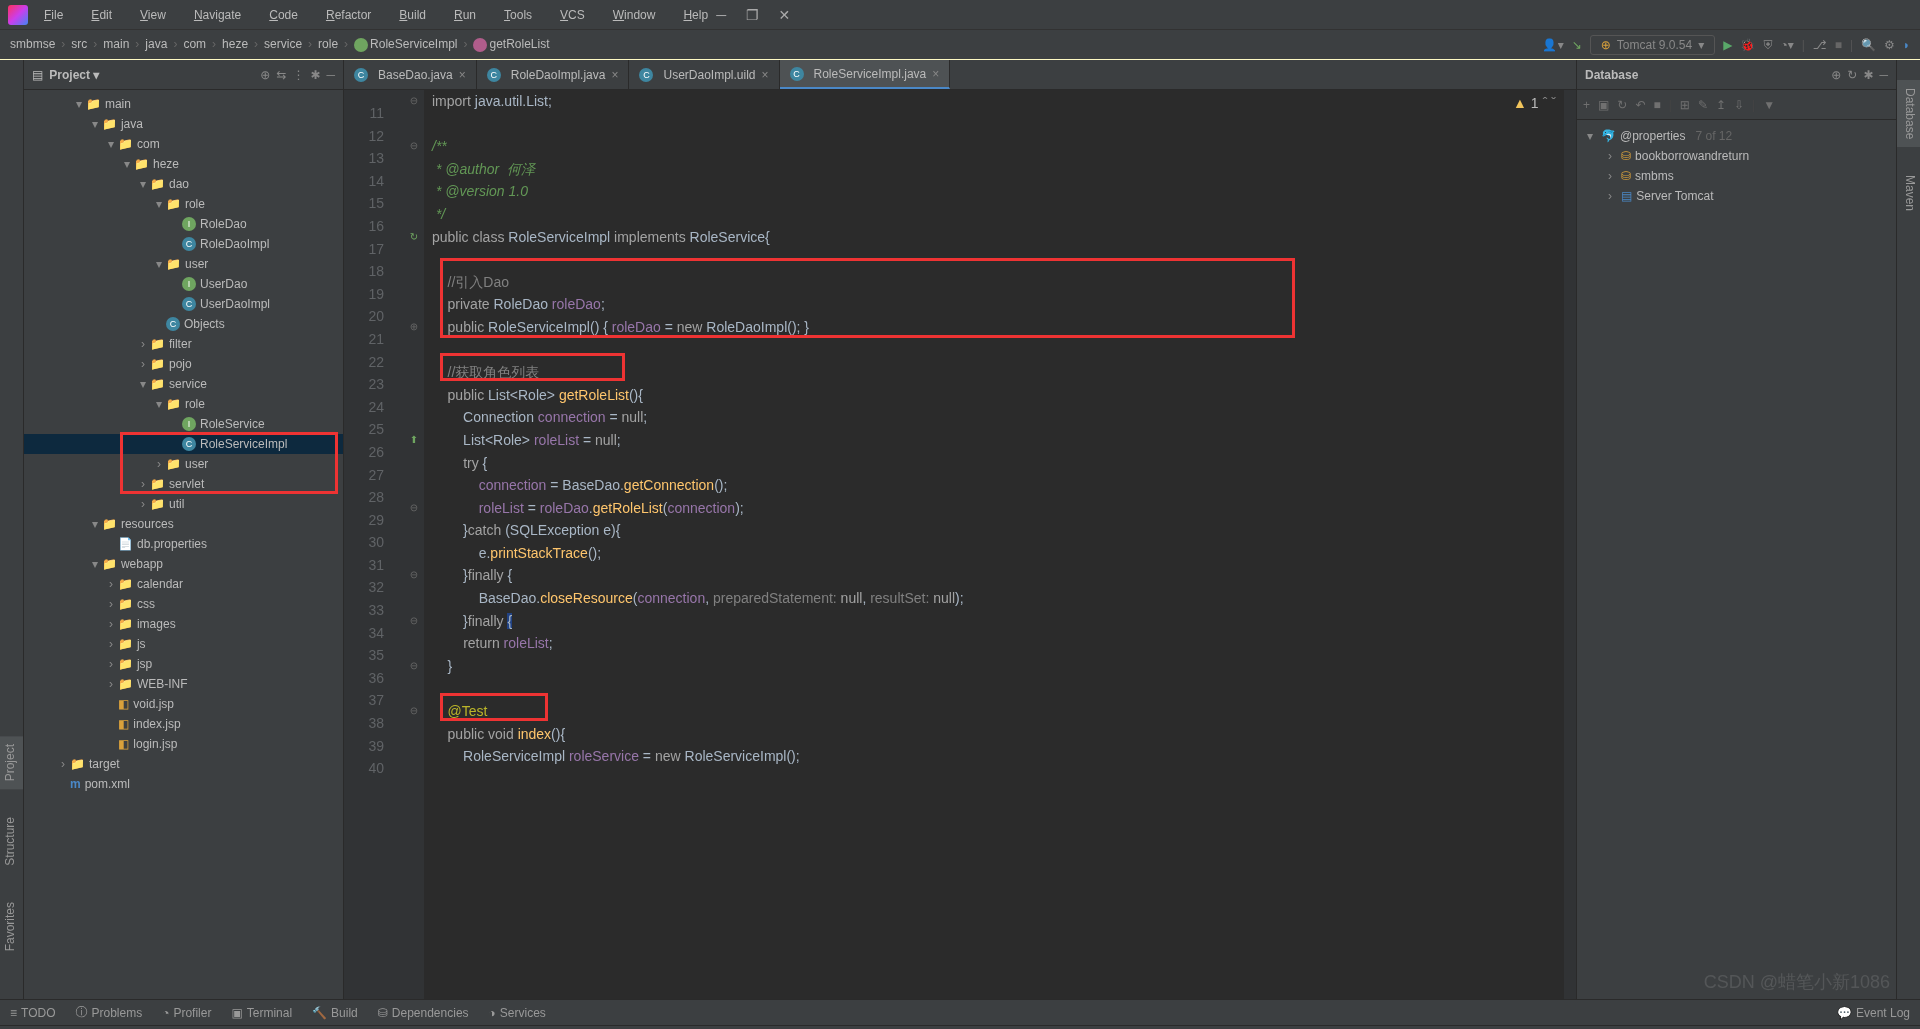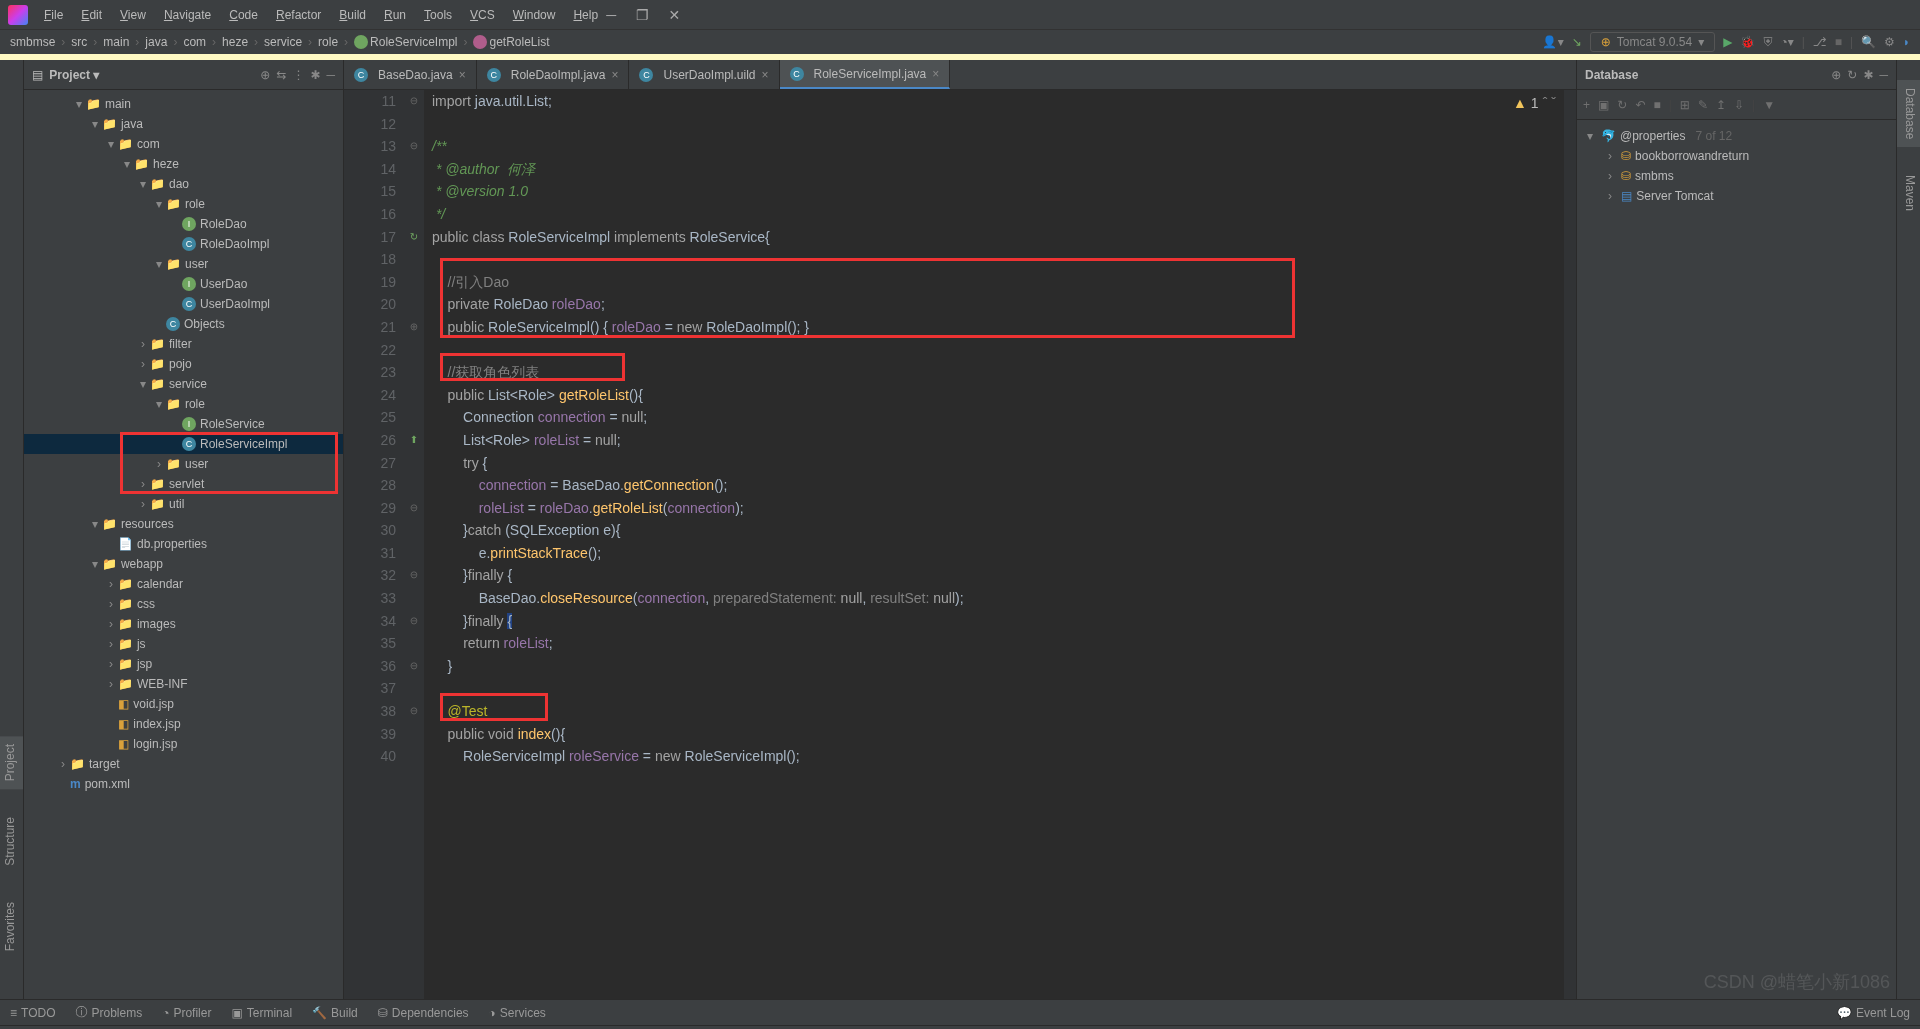--- a/index.html
+++ b/index.html
@@ -1,24 +1,24 @@
 <!DOCTYPE html>
 <html><head>
 <meta charset="utf-8">
 <style>
 * { margin:0; padding:0; box-sizing:border-box; font-family:"Segoe UI",Arial,sans-serif; }
 body { background:#2b2b2b; color:#bbb; font-size:12px; overflow:hidden; width:1920px; height:1029px; position:relative; }
 .titlebar { height:30px; background:#3c3f41; display:flex; align-items:center; border-bottom:1px solid #323232; }
 .app-icon { width:20px; height:20px; margin:0 8px; background:linear-gradient(135deg,#fe315d,#ca3eec,#4285f4); border-radius:3px; }
-.menu { display:flex; gap:2px; }
+.menu { display:flex; gap:12px; }
 .menu span { padding:4px 8px; cursor:pointer; }
 .menu span u { text-decoration:underline; }
 .win-title { flex:1; text-align:left; padding-left:40px; color:#888; }
 .win-ctrl { display:flex; gap:20px; padding-right:15px; color:#aaa; font-size:14px; }
-.breadcrumb-bar { height:30px; background:#3c3f41; display:flex; align-items:center; padding:0 10px; border-bottom:6px solid #fef9c3; justify-content:space-between; }
+.breadcrumb-bar { height:30px; background:#3c3f41; display:flex; align-items:center; padding:0 10px; border-bottom:1px solid #fef9c3; justify-content:space-between; }
 .crumbs { display:flex; align-items:center; gap:6px; }
 .crumbs .sep { color:#666; }
 .crumb-ico { width:14px; height:14px; border-radius:50%; display:inline-block; vertical-align:middle; margin-right:2px; }
 .ico-c { background:#6fa560; }
 .ico-m { background:#b05d8b; }
 .toolbar-right { display:flex; align-items:center; gap:8px; color:#888; }
 .toolbar-right .run-cfg { border:1px solid #555; padding:2px 10px; border-radius:3px; display:flex; align-items:center; gap:6px; }
 .main-row { display:flex; height:calc(100% - 90px); }
 .left-gutter { width:24px; background:#3c3f41; border-right:1px solid #2a2a2a; writing-mode:vertical-rl; text-orientation:mixed; display:flex; justify-content:flex-end; padding-bottom:40px; gap:20px; }
 .left-gutter span { transform:rotate(180deg); padding:8px 3px; color:#999; }
@@ -354,21 +354,21 @@
           <span class="x">×</span>
         </div>
         <div class="tab active">
           <span class="cls-ico cls-c">C</span>
           <span>RoleServiceImpl.java</span>
           <span class="x">×</span>
         </div>
       </div>
     <div class="editor-body">
       <div class="gutter" id="gutter">
-          <pre style="margin:0">11
+          <pre style="margin:12px">11
 12
 13
 14
 15
 16
 17
 18
 19
 20
 21

